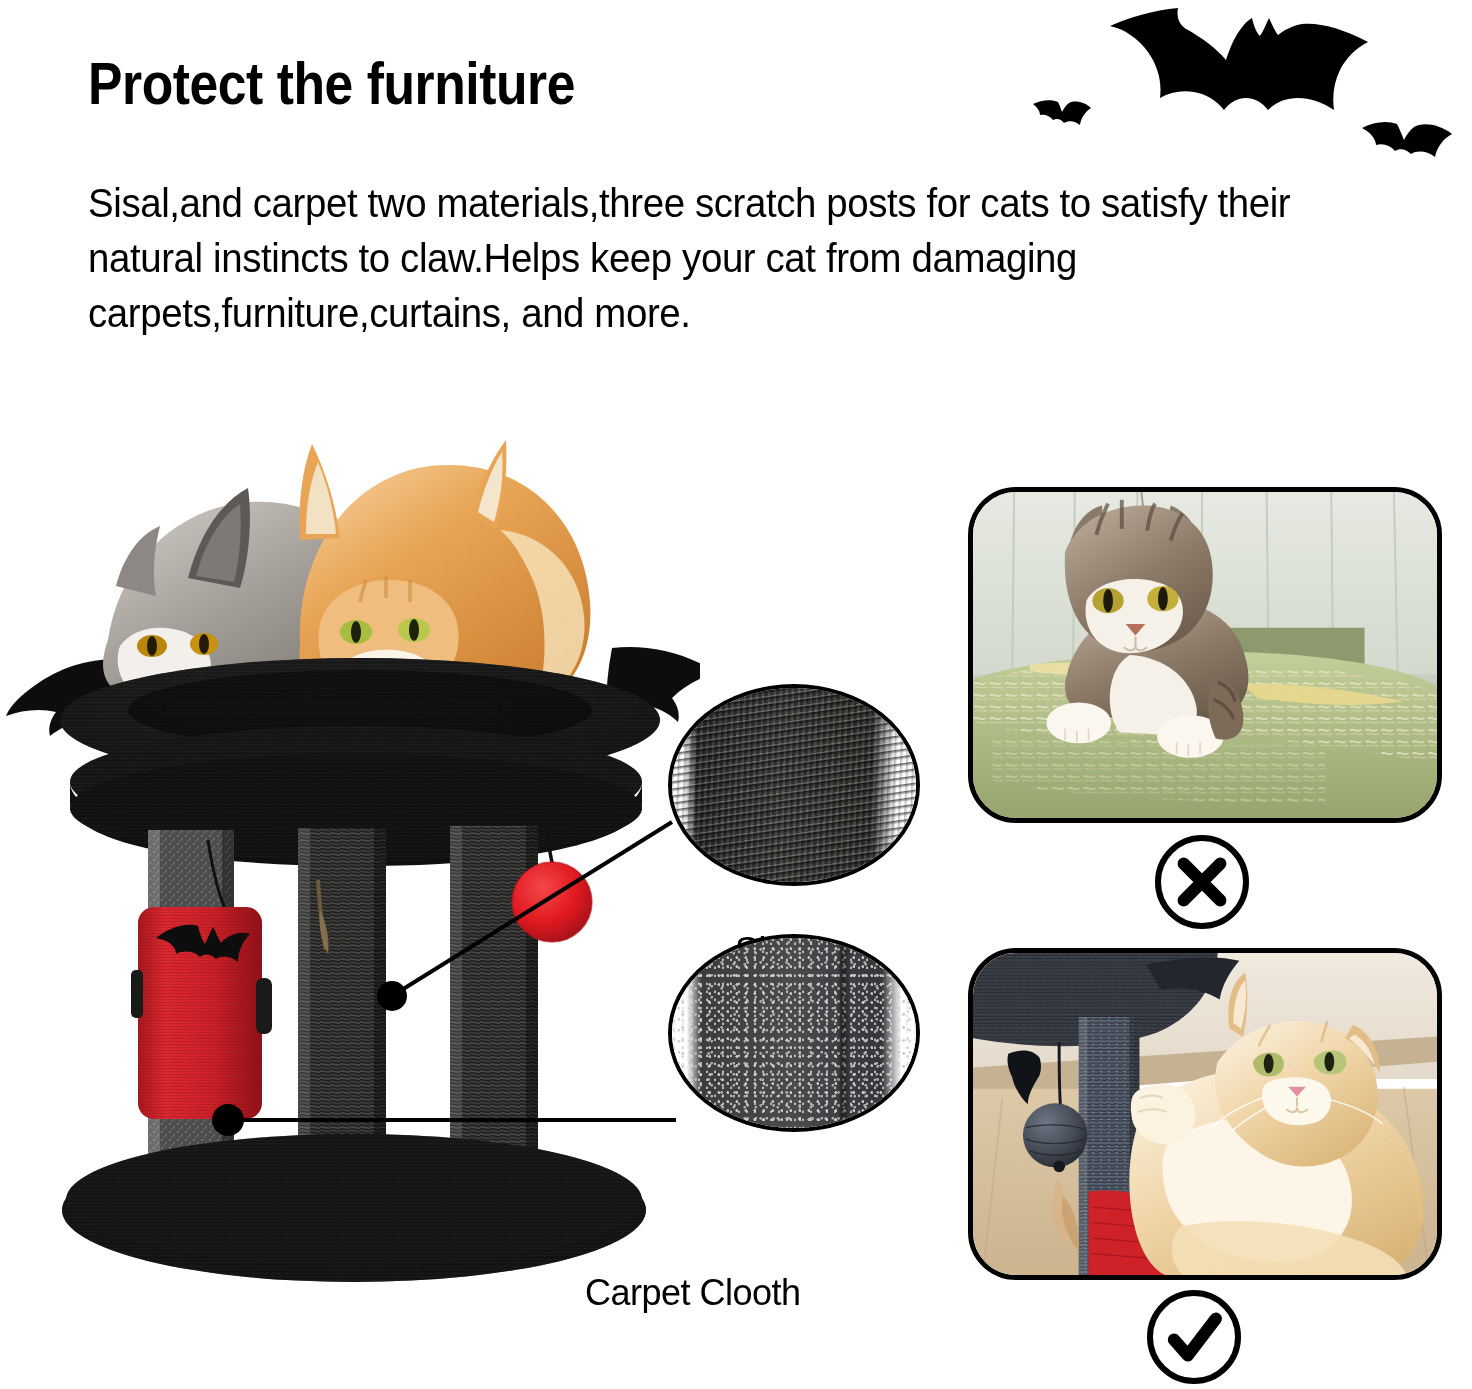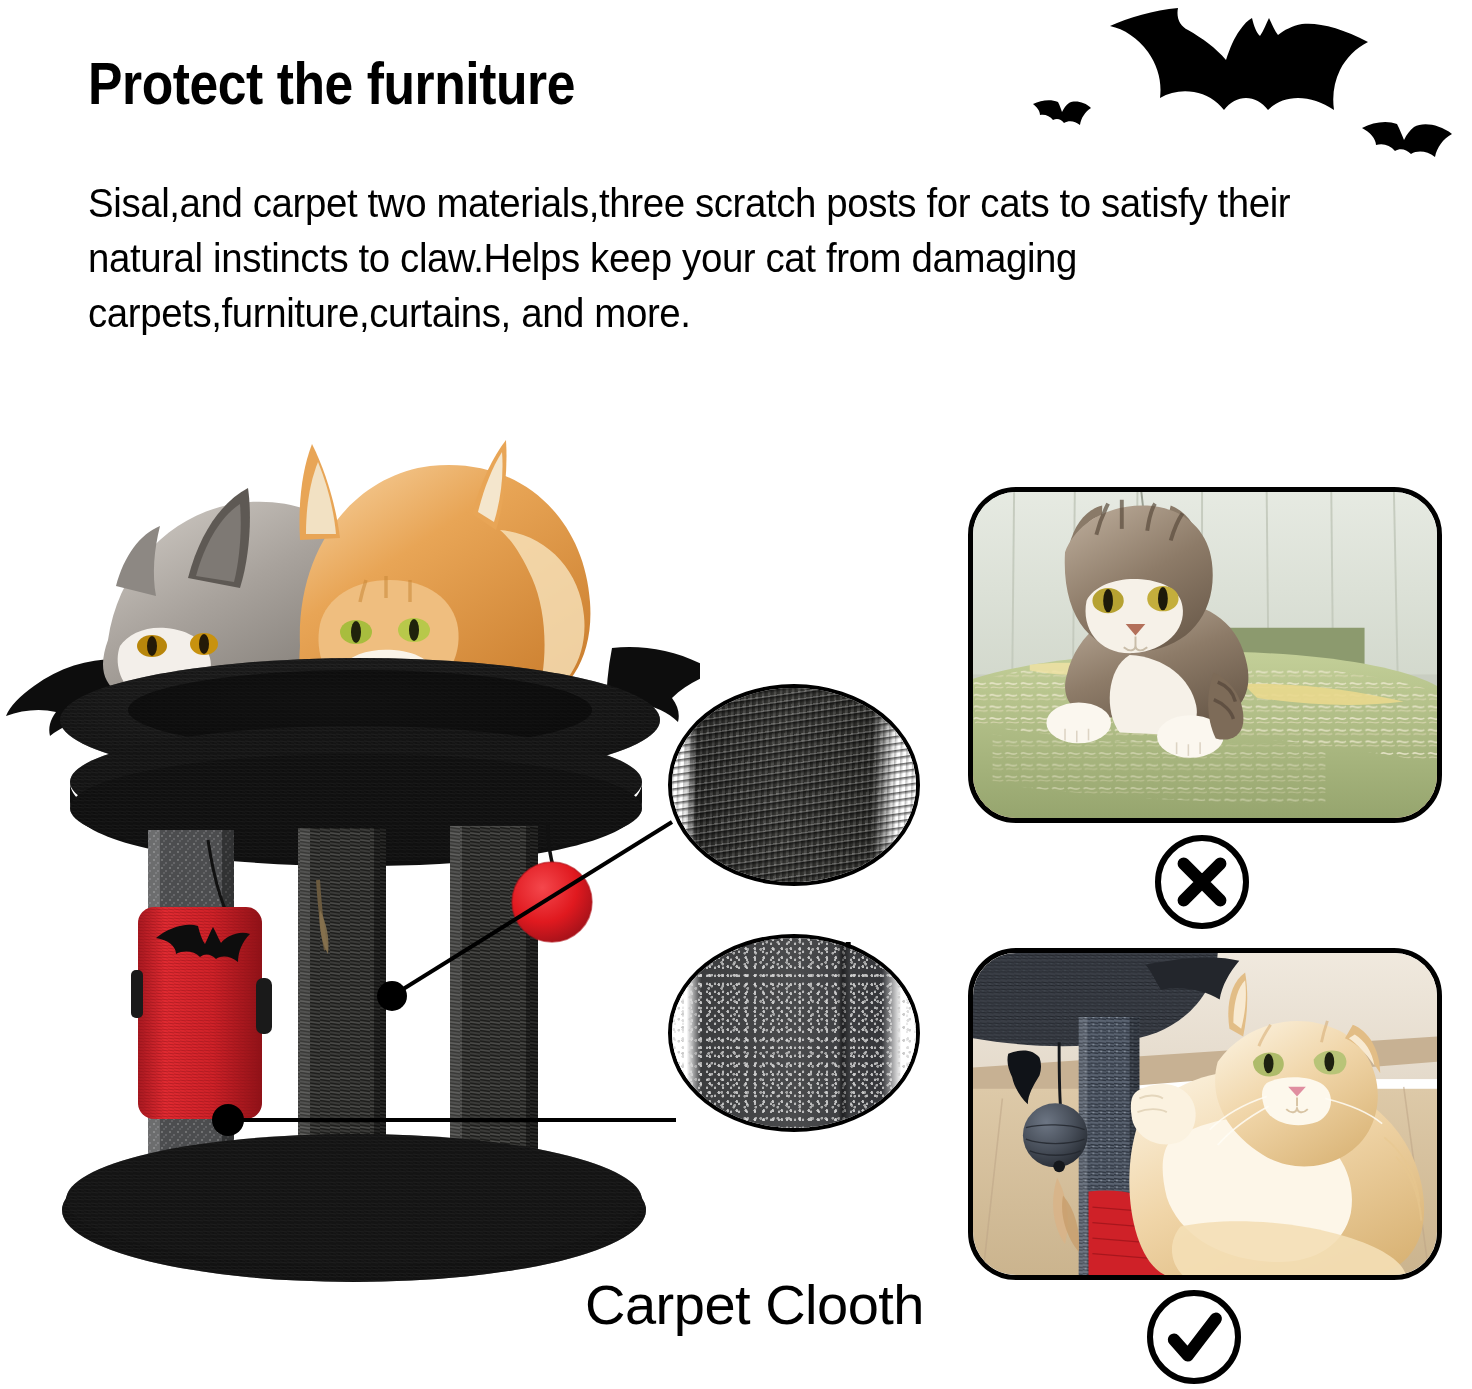--- a/index.html
+++ b/index.html
@@ -85,21 +85,21 @@
       linear-gradient(90deg, #fff 0%, #fff 6%, #3b3c3e 12%, #4a4b4d 50%, #35363a 86%, #fff 94%, #fff 100%);
     background-size: 9px 9px, 11px 11px, 8px 8px, 13px 13px, 100% 100%;
   }
   .tex-carpet::after {
     content: ""; position: absolute; inset: 0;
     background: linear-gradient(90deg, transparent 68%, rgba(0,0,0,0.5) 70%, transparent 73%);
   }
 
   .swatch-label {
     position: absolute;
-    font-size: 56px;
+    font-size: 36px;
     letter-spacing: -0.5px;
     white-space: nowrap;
   }
   #label-sisal  { left: 735px; top: 930px; }
   #label-carpet { left: 585px; top: 1272px; }
 
   
   #leader-sisal, #leader-carpet { position: absolute; left: 0; top: 0; width: 1472px; height: 1389px; pointer-events: none; }
   #leader-sisal svg, #leader-carpet svg { width: 100%; height: 100%; display: block; }
 

